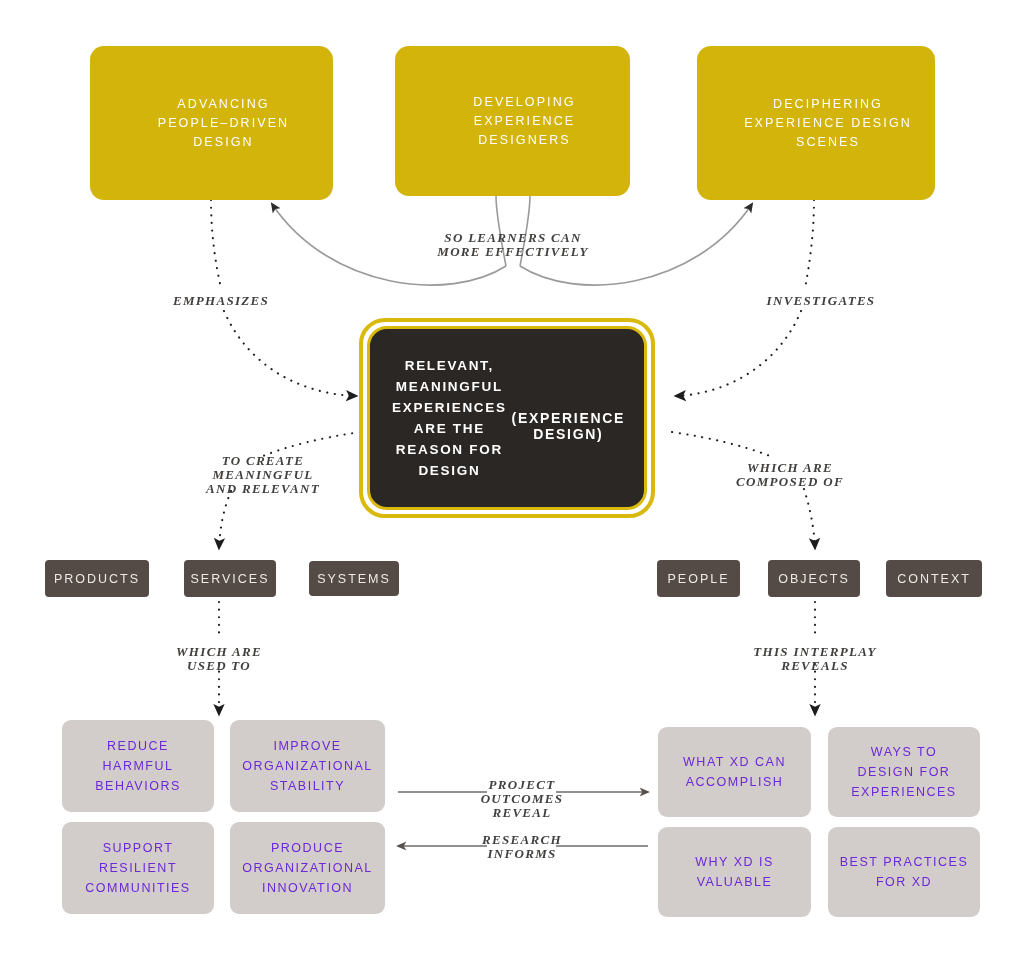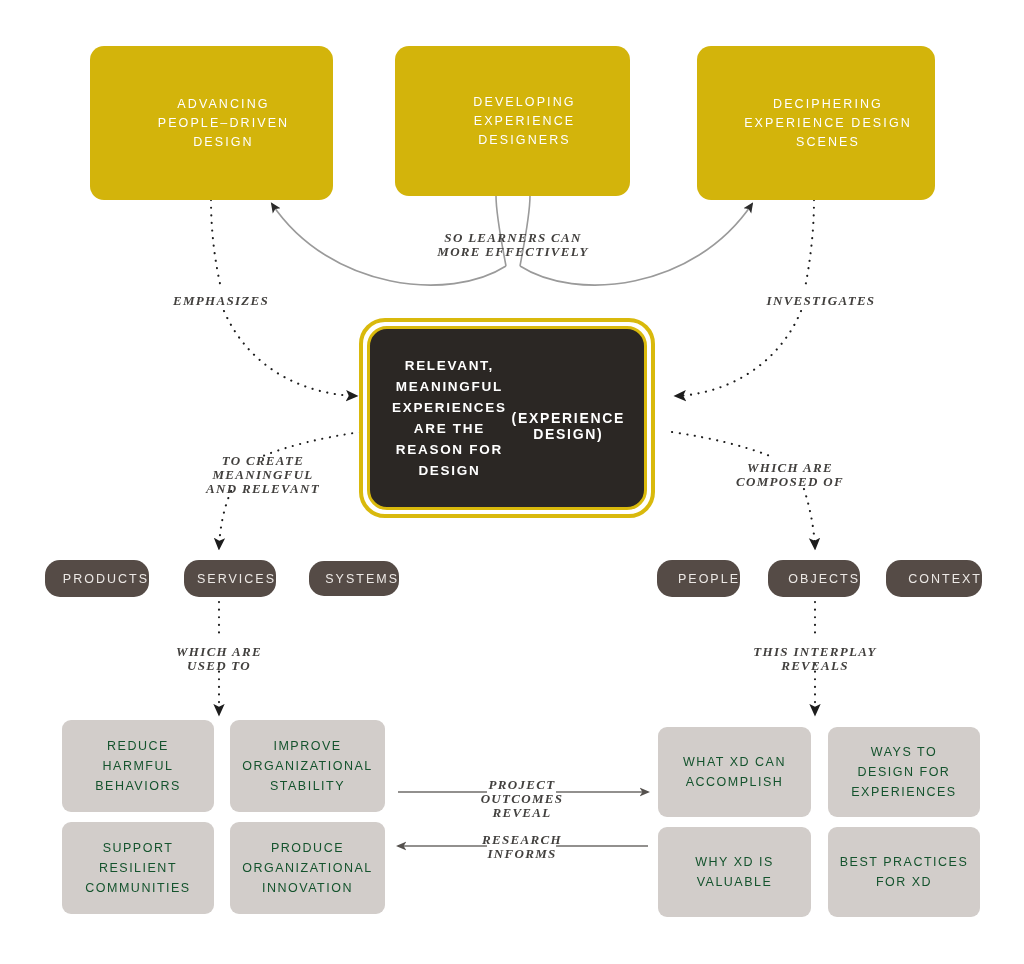--- a/index.html
+++ b/index.html
@@ -86,46 +86,46 @@
     font-weight: bold;
     letter-spacing: 1.7px;
     margin-top: 15px;
     text-align: center;
   }
 
   
   .pill {
     position: absolute;
     background: #554B46;
-    border-radius: 15px;
+    border-radius: 4px;
     box-sizing: border-box;
     display: flex;
     align-items: center;
-    justify-content: flex-end;
+    justify-content: center;
   }
   .pill .label {
     color: #EDE9E6;
     font-size: 12.5px;
     letter-spacing: 2px;
     white-space: nowrap;
   }
 
   
   .graycard {
     position: absolute;
     background: #D2CDCA;
     border-radius: 9px;
     box-sizing: border-box;
     display: flex;
     align-items: center;
     justify-content: center;
     text-align: center;
   }
   .graycard .label {
-    color: #14532d;
+    color: #6d28d9;
     font-size: 12.5px;
     letter-spacing: 1.5px;
     line-height: 20px;
     white-space: pre-line;
   }
 
   
   .edge-label {
     position: absolute;
     font-family: "Liberation Serif", serif;

